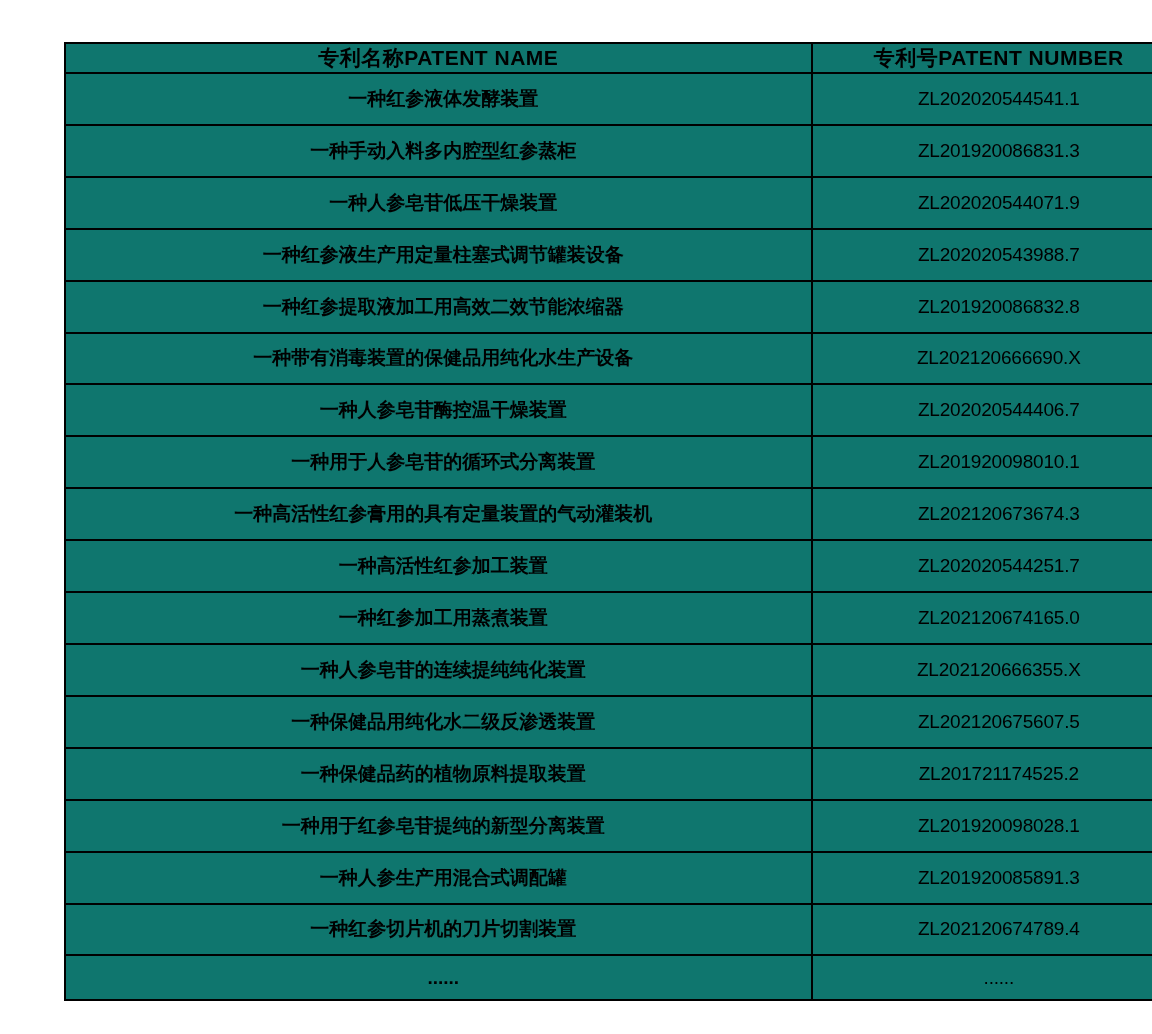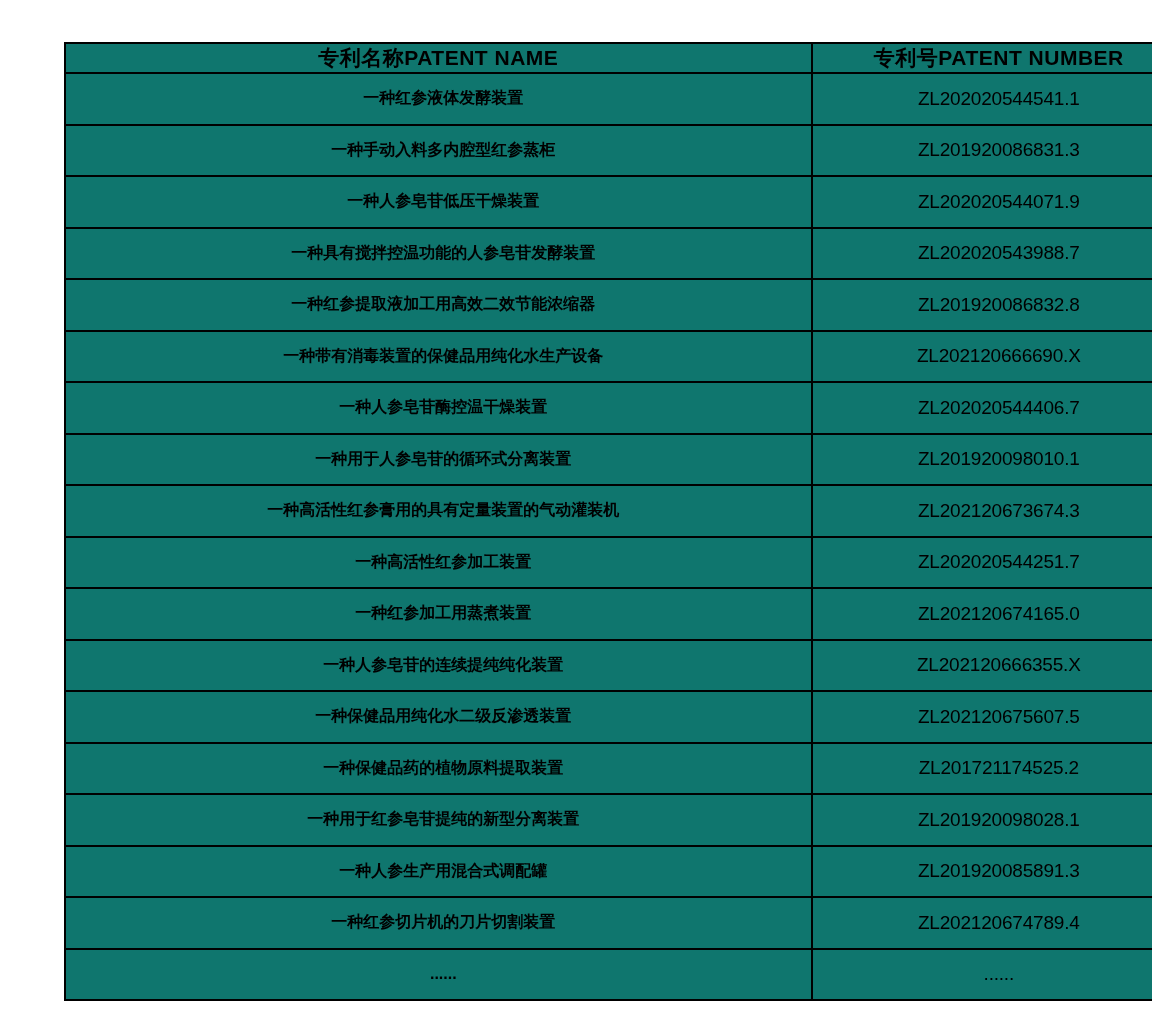--- a/index.html
+++ b/index.html
@@ -34,21 +34,21 @@
     white-space: nowrap;
   }
   .patent-table col.col-name   { width: 66.6%; }
   .patent-table col.col-number { width: 33.4%; }
   .patent-table thead th {
     font-size: 21px;
     font-weight: bold;
     letter-spacing: 0.5px;
   }
   .patent-table td.cell-name {
-    font-size: 16px;
+    font-size: 19px;
     font-weight: 600;
     padding-left: 16px;
   }
   .patent-table td.cell-number {
     font-size: 19px;
     font-weight: 400;
     letter-spacing: -0.2px;
     text-align: center;
   }
 </style>
@@ -73,21 +73,21 @@
   </tr>
       <tr>
     <td class="cell-name">一种手动入料多内腔型红参蒸柜</td>
     <td class="cell-number">ZL201920086831.3</td>
   </tr>
       <tr>
     <td class="cell-name">一种人参皂苷低压干燥装置</td>
     <td class="cell-number">ZL202020544071.9</td>
   </tr>
       <tr>
-    <td class="cell-name">一种具有搅拌控温功能的人参皂苷发酵装置</td>
+    <td class="cell-name">一种红参液生产用定量柱塞式调节罐装设备</td>
     <td class="cell-number">ZL202020543988.7</td>
   </tr>
       <tr>
     <td class="cell-name">一种红参提取液加工用高效二效节能浓缩器</td>
     <td class="cell-number">ZL201920086832.8</td>
   </tr>
       <tr>
     <td class="cell-name">一种带有消毒装置的保健品用纯化水生产设备</td>
     <td class="cell-number">ZL202120666690.X</td>
   </tr>

